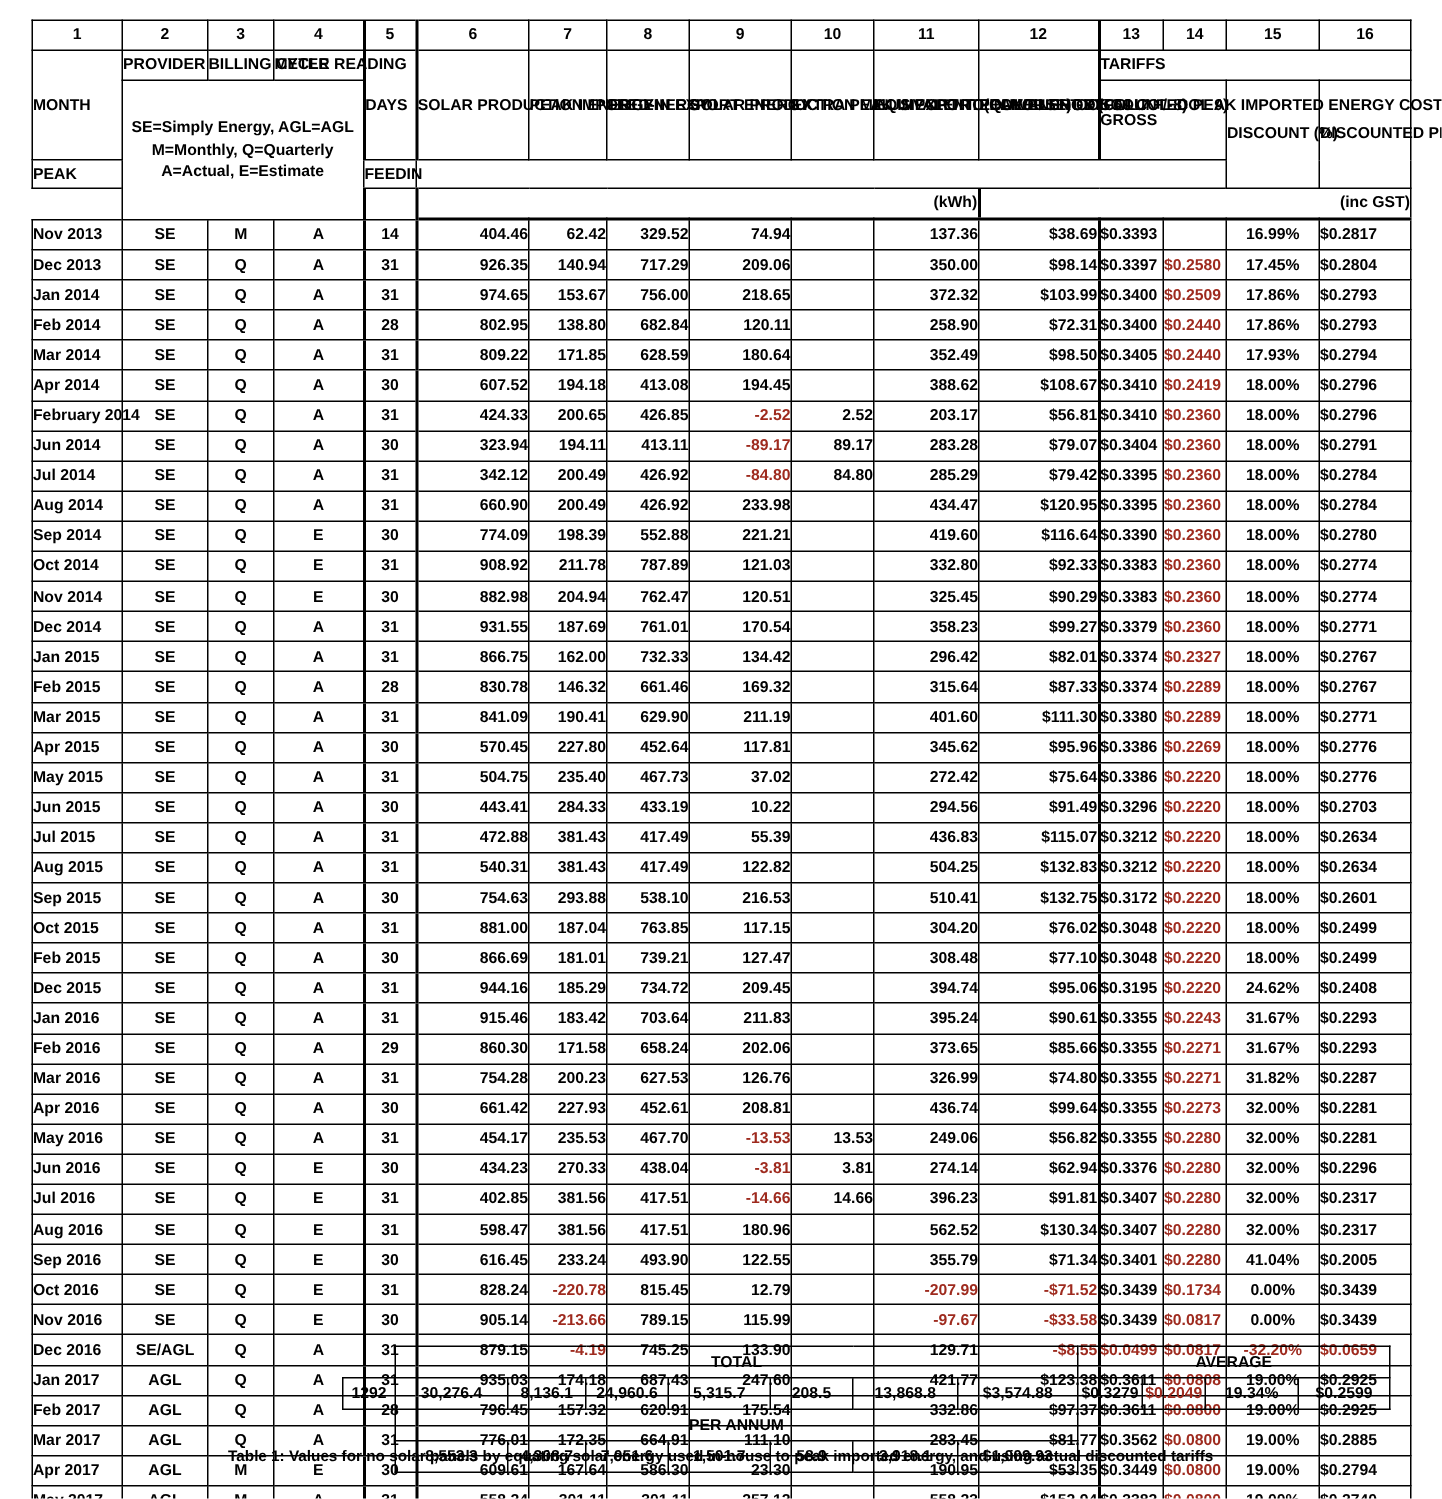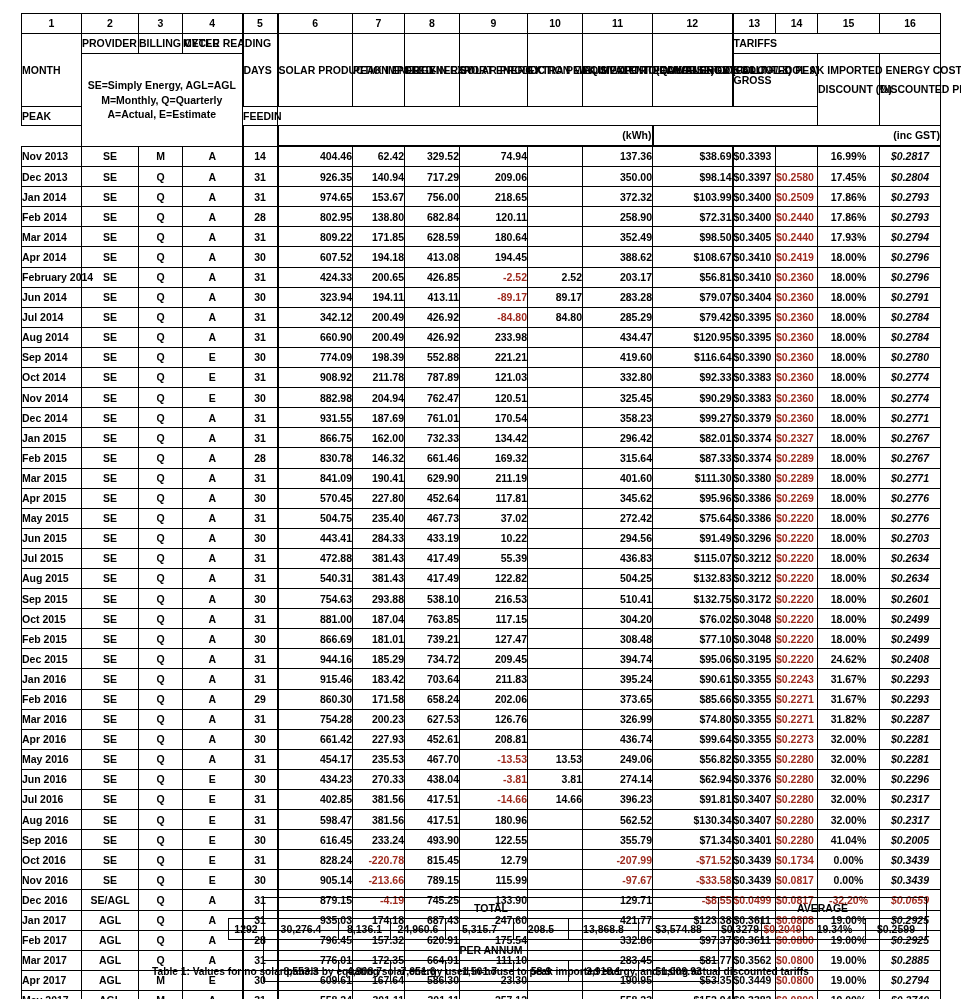--- a/index.html
+++ b/index.html
@@ -22,21 +22,21 @@
   }
 
   
   #main-table{position:absolute;left:21px;top:13px;width:919px;}
   #main-table td{border:1px solid #000;}
   #main-table td.nb{border:none;}
 
   .c  {text-align:center;}
   .r  {text-align:right;padding-right:7px;}
   .l  {text-align:left;padding-left:6px;}
-  .rl {text-align:center;padding-right:6px;font-style:italic;}
+  .rl {text-align:left;padding-right:6px;}
 
   .colnum{height:19px;font-size:11px;}
   .hdr{font-size:10.3px;}
   .note{font-size:9.6px;font-weight:bold;}
 
   .row td{height:19.1px;}
   .neg{color:#9e2a1e;}
 
   
   .vthick-l{border-left:2px solid #000 !important;}

